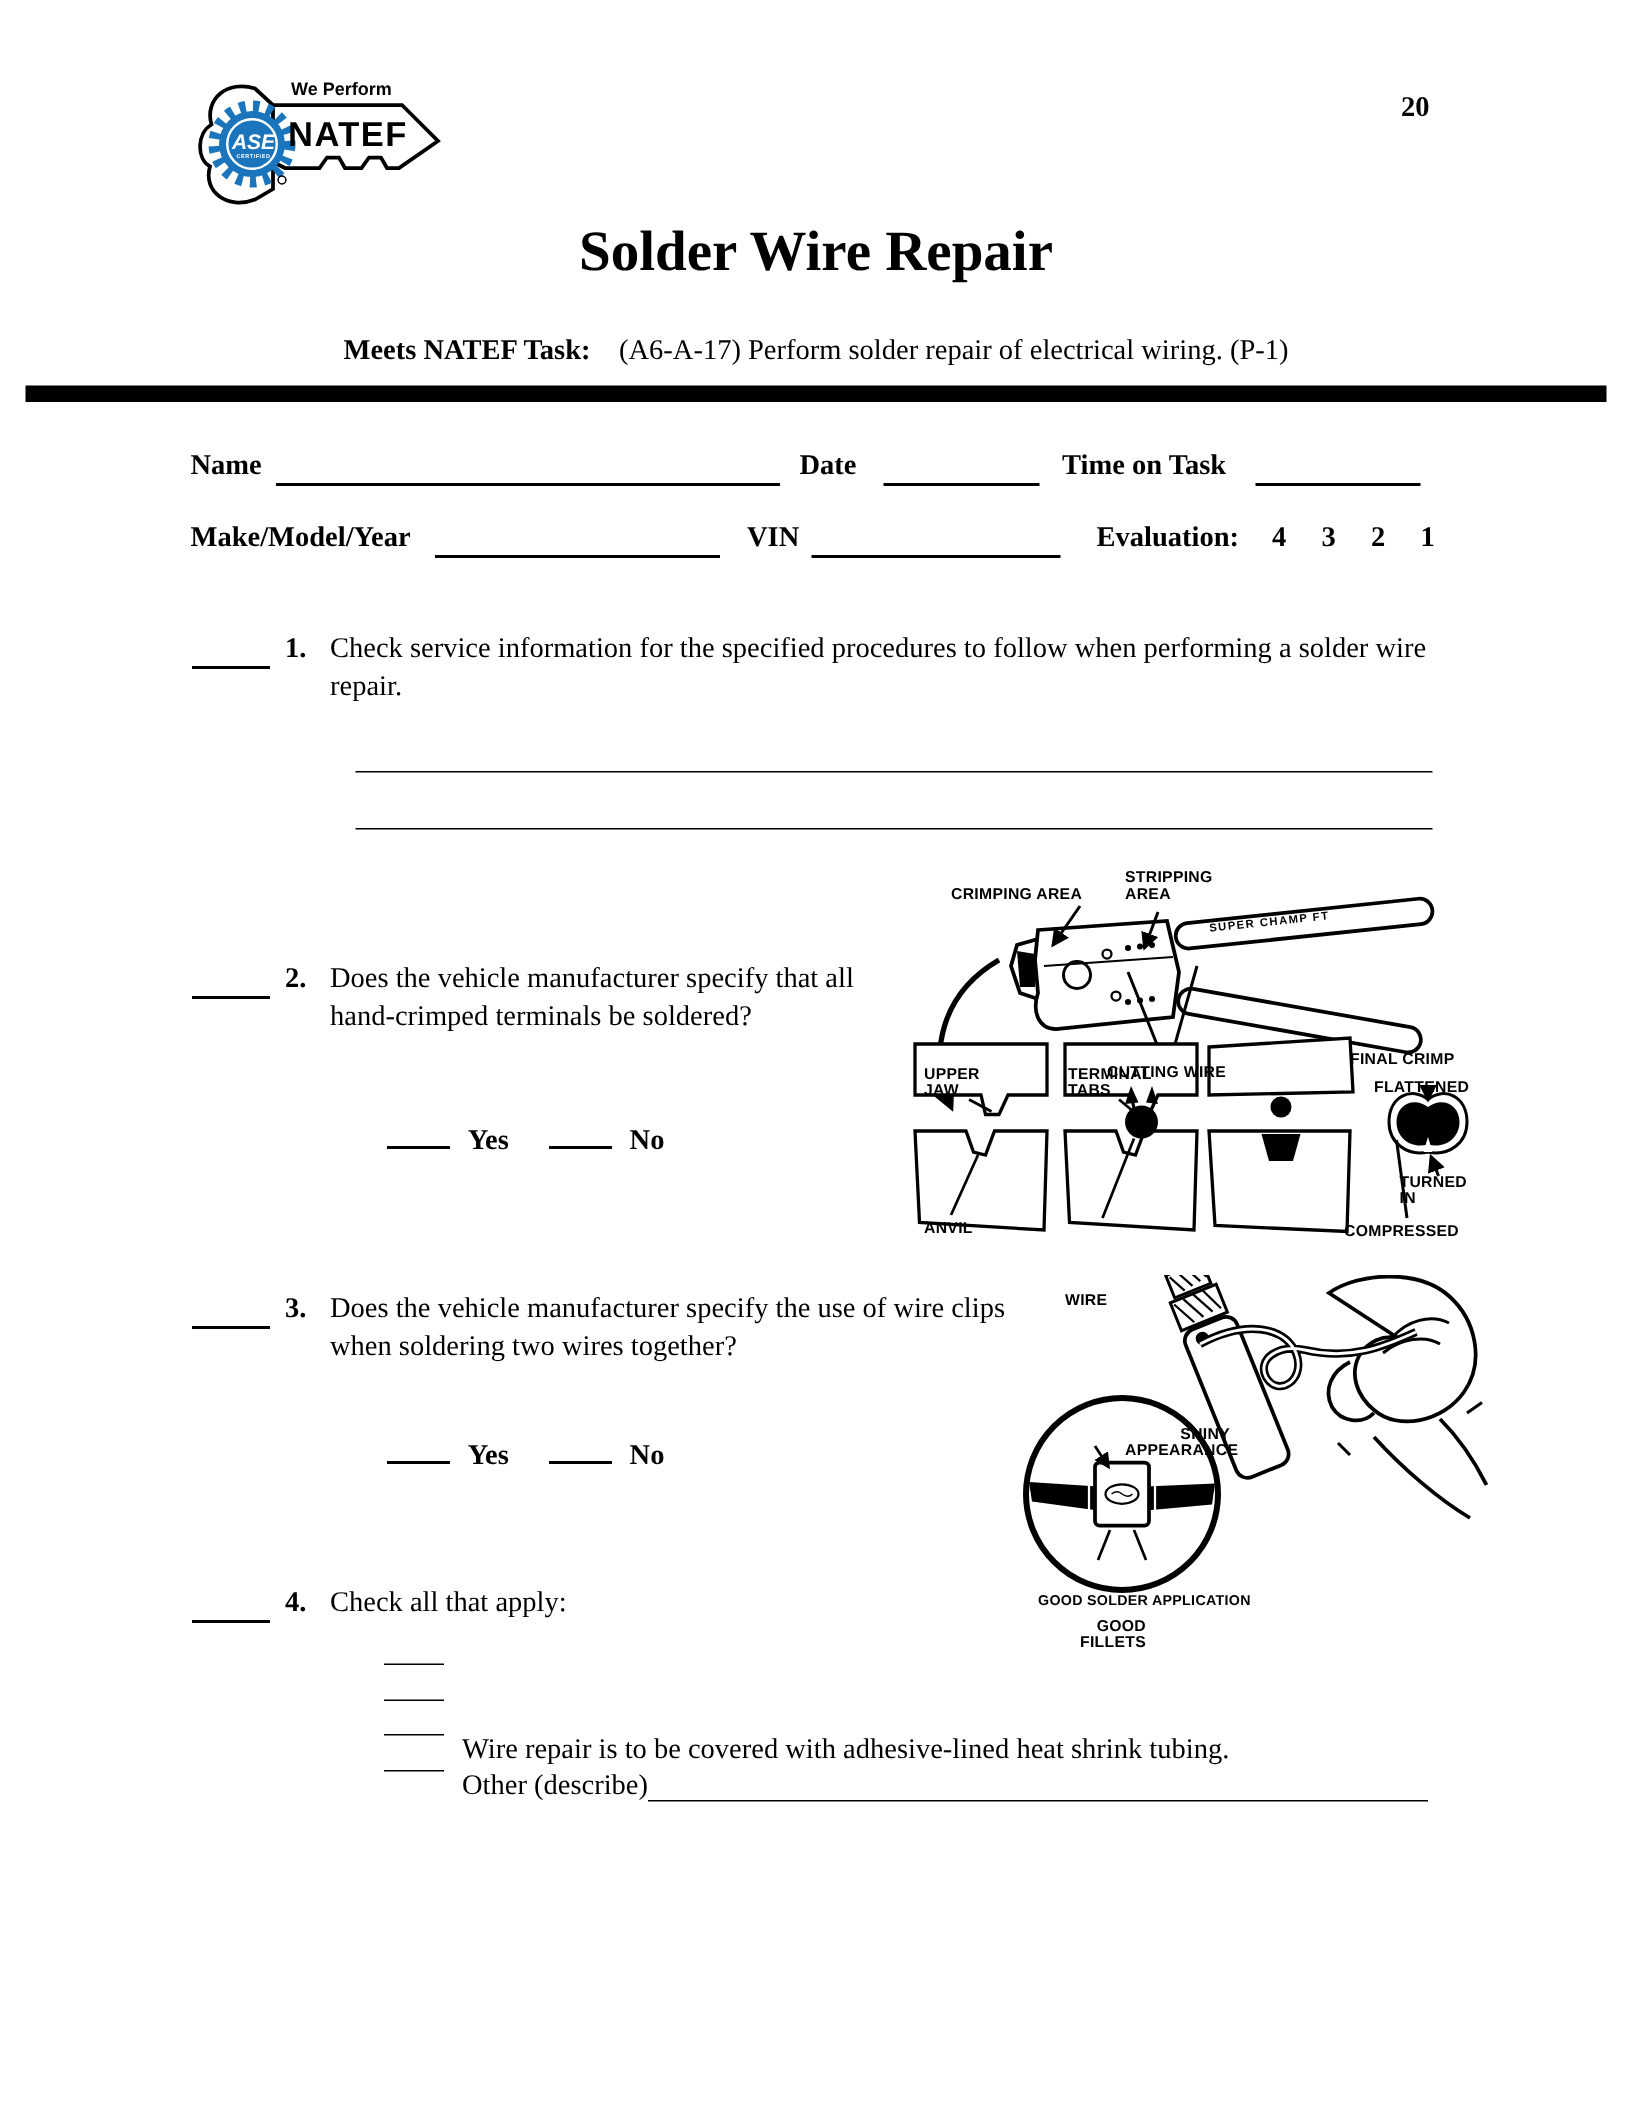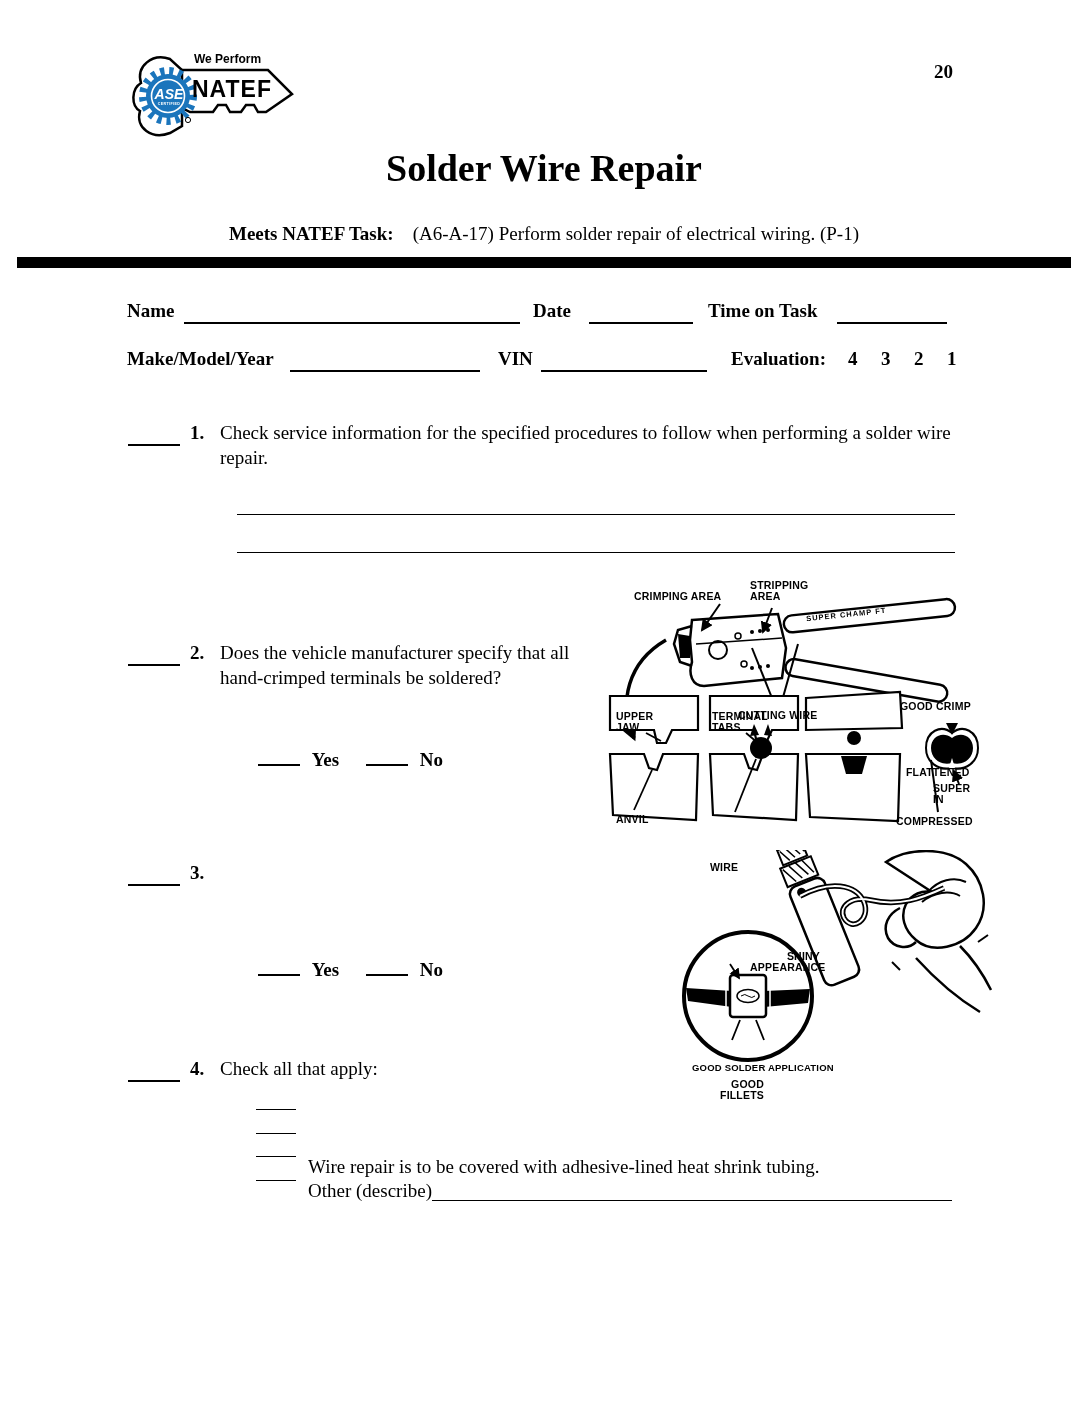--- a/index.html
+++ b/index.html
@@ -150,29 +150,30 @@
     <div class="dlabel" style="left:150px;top:2px;">STRIPPING
 AREA</div>
     <div class="dlabel" style="left:206px;top:33px;font-size:7.5px;letter-spacing:1px;transform:rotate(-6deg);">SUPER CHAMP FT</div>
     <div class="dlabel" style="left:138px;top:132px;">CUTTING WIRE</div>
     <div class="dlabel" style="left:16px;top:133px;">UPPER
 JAW</div>
     <div class="dlabel" style="left:112px;top:133px;">TERMINAL
 TABS</div>
     <div class="dlabel" style="left:16px;top:236px;">ANVIL</div>
     <div class="dlabel" style="left:110px;top:236px;margin-top:48px;">WIRE</div>
-    <div class="dlabel" style="left:300px;top:123px;">GOOD CRIMP</div>
-    <div class="dlabel" style="left:306px;top:142px;margin-top:47px;">FLATTENED</div>
-    <div class="dlabel" style="left:333px;top:205px;">SUPER
+    <div class="dlabel" style="left:300px;top:123px;">FINAL CRIMP</div>
+    <div class="dlabel" style="left:316px;top:142px;">FLATTENED</div>
+    <div class="dlabel" style="left:333px;top:205px;">TURNED
 IN</div>
     <div class="dlabel" style="left:296px;top:238px;">COMPRESSED</div>
   </div>
 
   <div class="abs uline" style="left:128px;top:864px;width:52px;"></div>
   <div class="abs ser b" style="left:190px;top:861px;">3.</div>
+  <div class="abs ser" style="left:220px;top:861px;width:462px;">Does the vehicle manufacturer specify the use of wire clips when soldering two wires together?</div>
   <div class="abs ser" style="left:258px;top:956px;">
     <span class="yn-line"></span>
     <span class="b" style="margin-left:7px;">Yes</span>
     <span class="yn-line" style="margin-left:22px;"></span>
     <span class="b" style="margin-left:7px;">No</span>
   </div>
 
   <div class="abs" style="left:660px;top:850px;width:332px;height:240px;">
     <svg width="332" height="240" viewBox="0 0 332 240">
       <defs>

